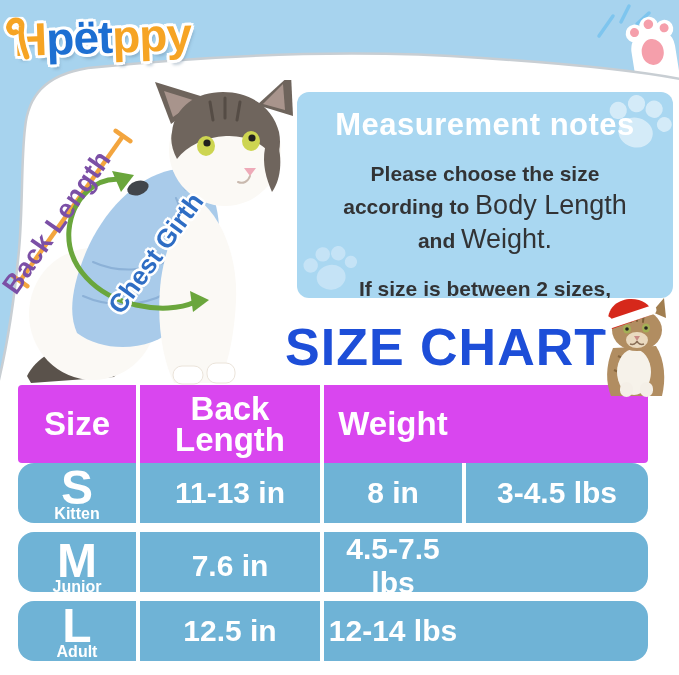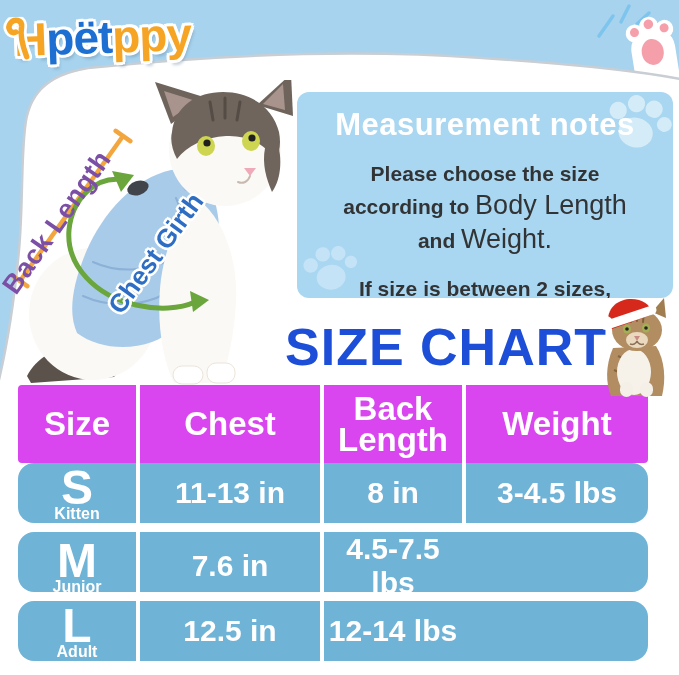--- a/index.html
+++ b/index.html
@@ -202,21 +202,20 @@
       <path d="M14,28 L56,14" stroke="#ffffff" stroke-width="9" stroke-linecap="round"></path>
       <circle cx="10" cy="27" r="7" fill="#ffffff"></circle>
     </g>
     <rect x="24" y="86" width="13" height="15" rx="6.5" fill="#f4efe7"></rect>
     <rect x="44" y="86" width="13" height="15" rx="6.5" fill="#f4efe7"></rect>
   </svg>
 
   <div class="abs table">
     <div class="trow thead">
       <div class="tcell">Size</div>
-      <div class="tcell">Chest</div>
       <div class="tcell">Back Length</div>
       <div class="tcell">Weight</div>
     </div>
 
     <div class="trow tdata">
       <div class="tcell size-cell">
         <div class="size-letter">S</div>
         <div class="size-sub">Kitten</div>
       </div>
       <div class="tcell">11-13 in</div>

